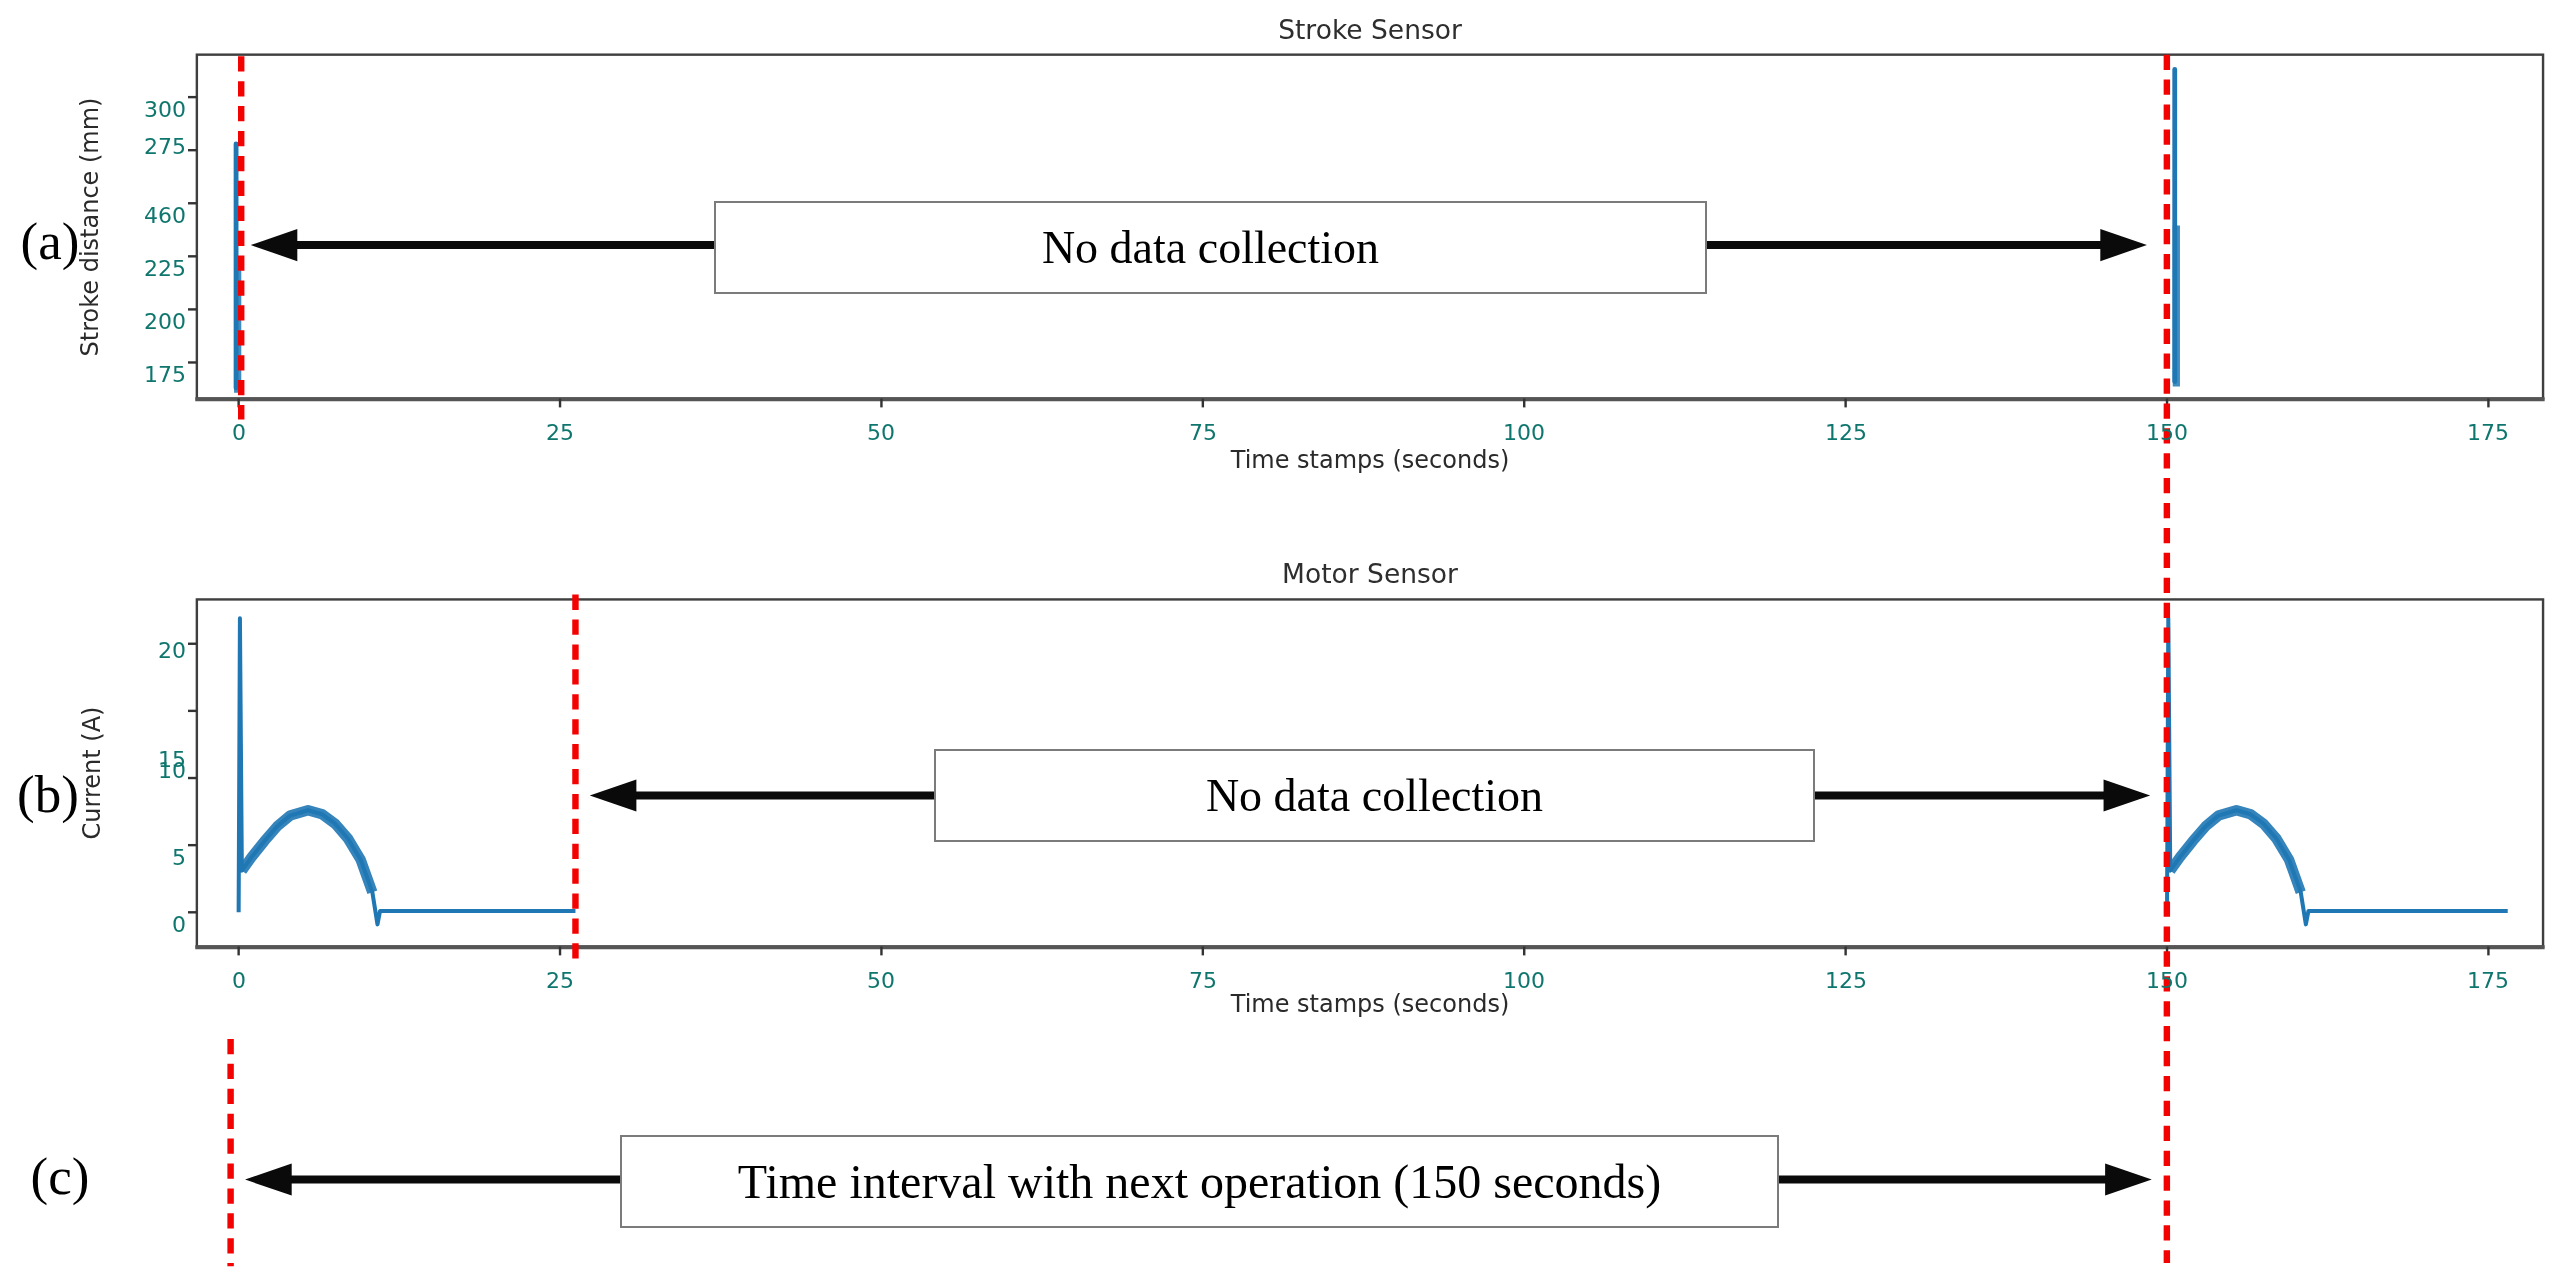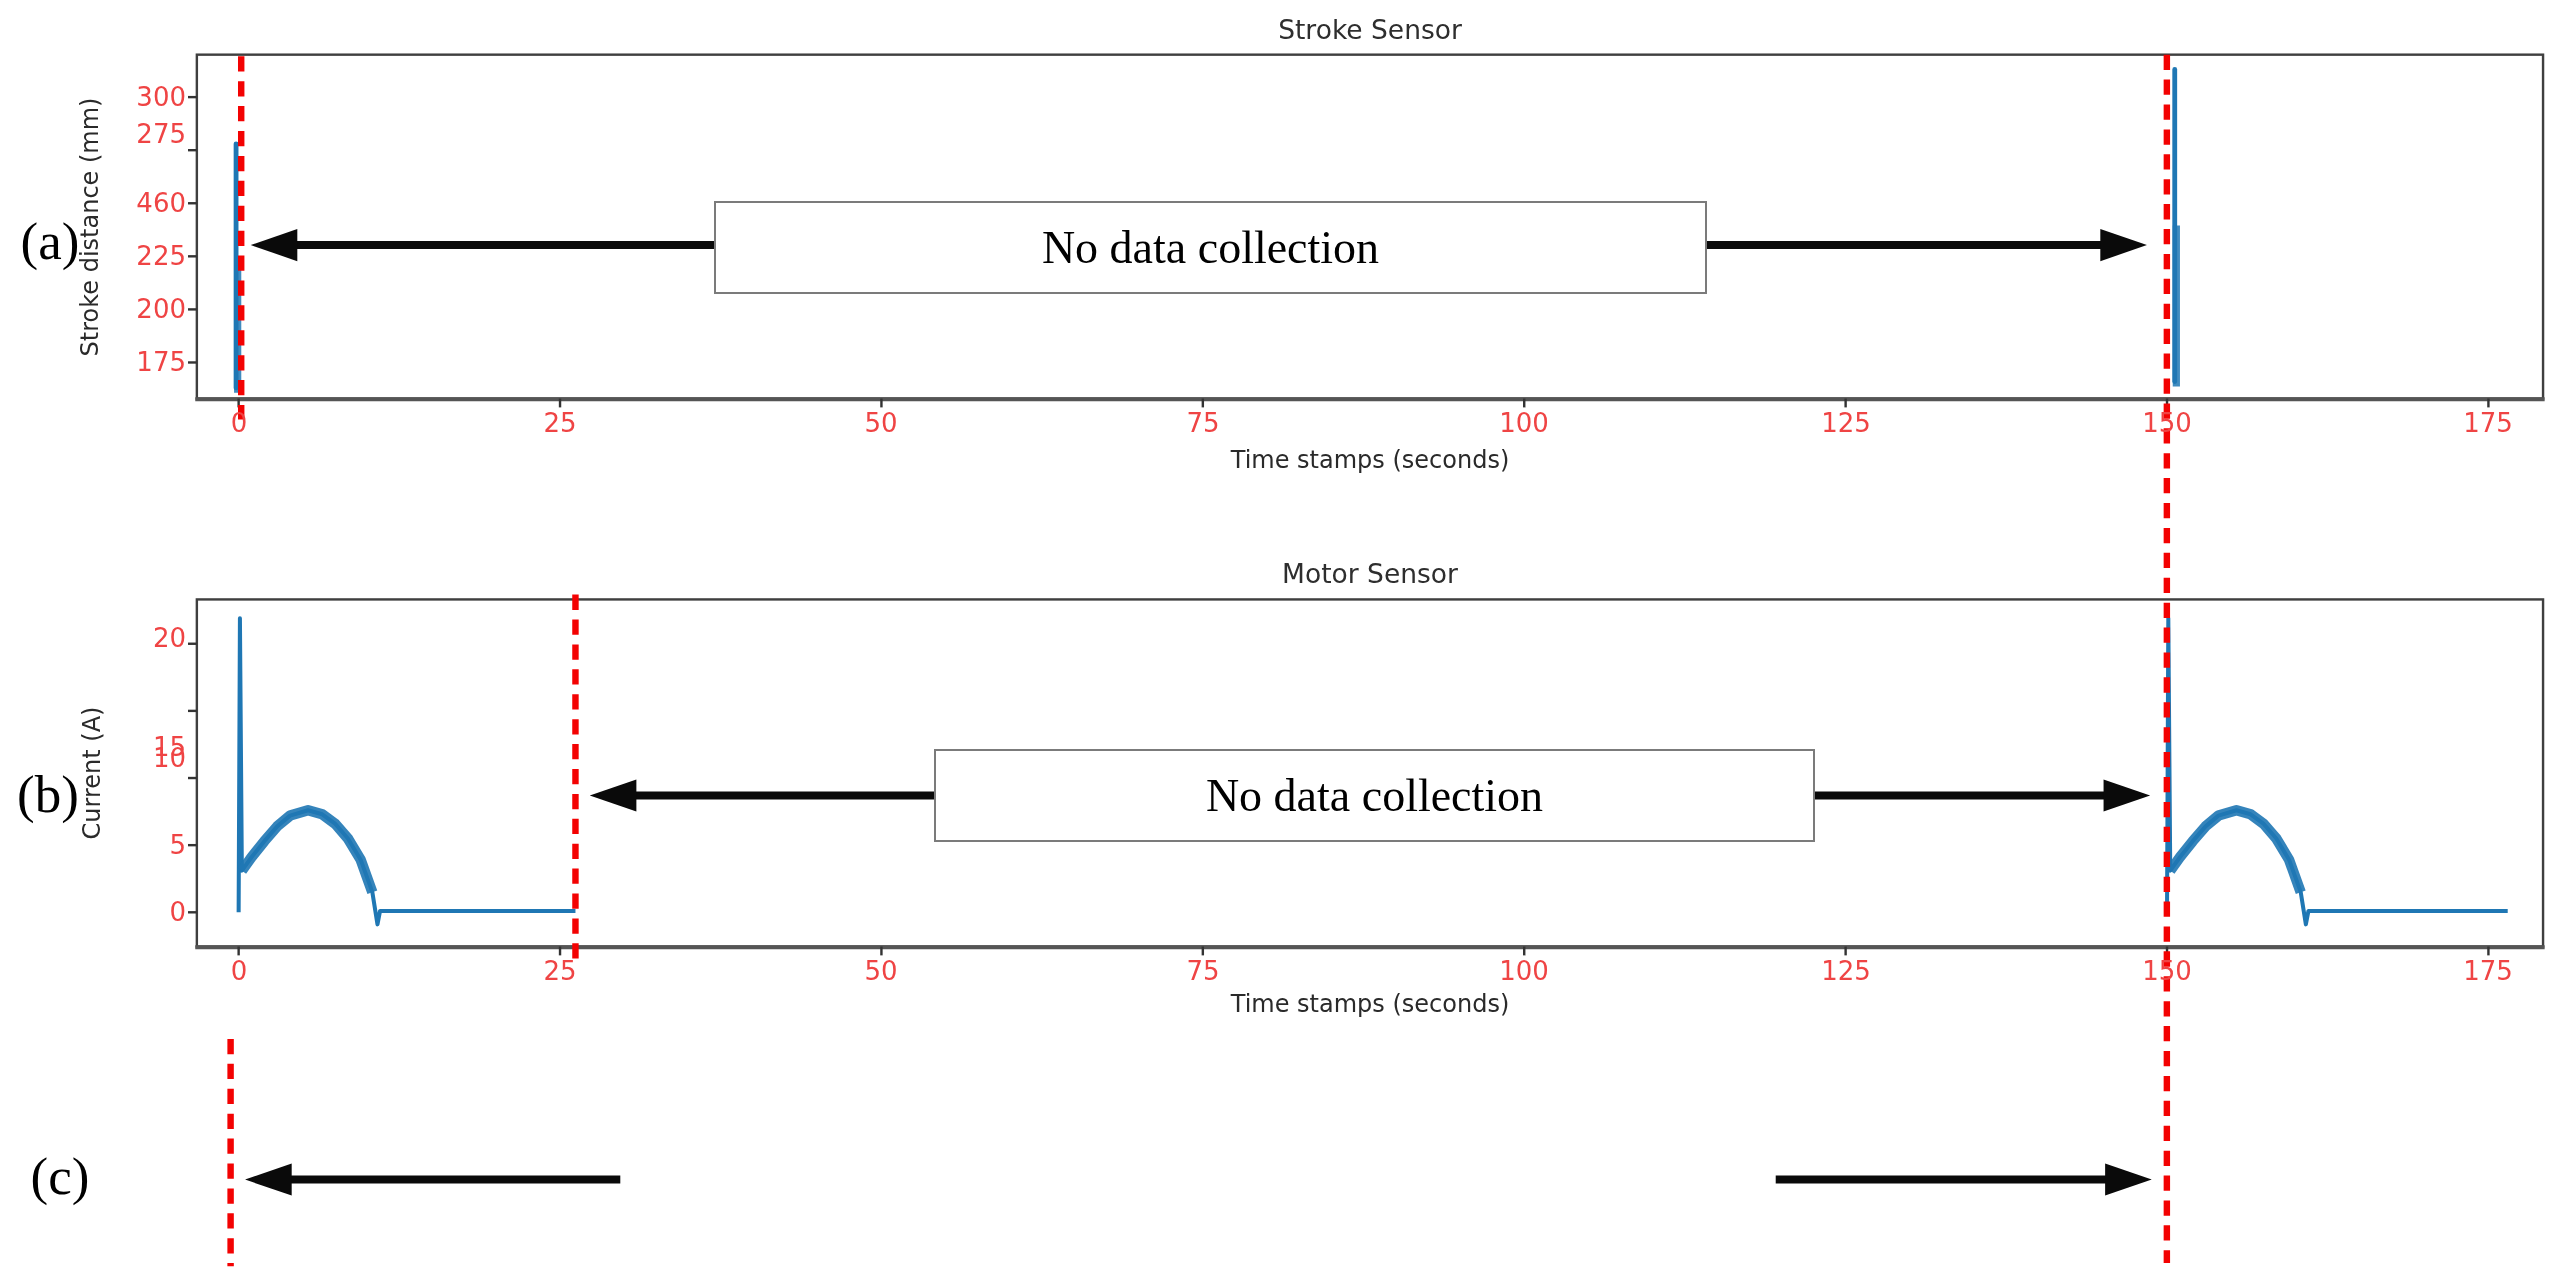--- a/index.html
+++ b/index.html
@@ -3,21 +3,21 @@
 <meta charset="utf-8">
 <style>
   html,body{margin:0;padding:0;background:#ffffff;width:2576px;height:1276px;overflow:hidden;}
   #figure{position:relative;width:2576px;height:1144px;background:#fff;
           font-family:"DejaVu Sans",sans-serif;}
   #plot-svg{position:absolute;left:0;top:0;}
   .ctitle{position:absolute;transform:translate(-50%,-50%);font-size:26.5px;color:#2e2e2e;
           white-space:nowrap;font-family:"DejaVu Sans",sans-serif;}
   .xlab{position:absolute;transform:translate(-50%,-50%);font-size:24px;color:#2a2a2a;white-space:nowrap;}
   .ylab{position:absolute;transform:translate(-50%,-50%) rotate(-90deg);font-size:24px;color:#2a2a2a;white-space:nowrap;}
-  .tick{position:absolute;font-size:26px;color:#ef4444;white-space:nowrap;}
+  .tick{position:absolute;font-size:22px;color:#0f766e;white-space:nowrap;margin-top:12px;}
   .tick.xt{transform:translate(-50%,0);}
   .tick.yt{transform:translate(-100%,-50%);}
   .annbox{position:absolute;background:#fff;border:2.4px solid #7b7b7b;display:flex;
           align-items:center;justify-content:center;font-family:"Liberation Serif",serif;
           color:#000;white-space:nowrap;z-index:5;}
   #ann-a{left:714px;top:201px;width:989px;height:89px;font-size:46px;}
   #ann-b{left:934px;top:749px;width:877px;height:89px;font-size:46px;}
   #ann-c{left:620px;top:1135px;width:1155px;height:89px;font-size:48px;}
   .plabel{position:absolute;transform:translate(-50%,-50%);font-family:"Liberation Serif",serif;
           font-size:53px;color:#000;}
@@ -123,14 +123,15 @@
       <span class="tick yt" style="left:186px;top:845px">5</span>
       <span class="tick yt" style="left:186px;top:912px">0</span>
     </div>
 
   <div class="plabel" style="left:50px;top:241px">(a)</div>
   <div class="plabel" style="left:48px;top:794px">(b)</div>
   <div class="plabel" style="left:60px;top:1176px">(c)</div>
 
   <div id="ann-a" class="annbox">No data collection</div>
   <div id="ann-b" class="annbox">No data collection</div>
+  <div id="ann-c" class="annbox">Time interval with next operation (150 seconds)</div>
 </div>
 
 
 </body></html>

